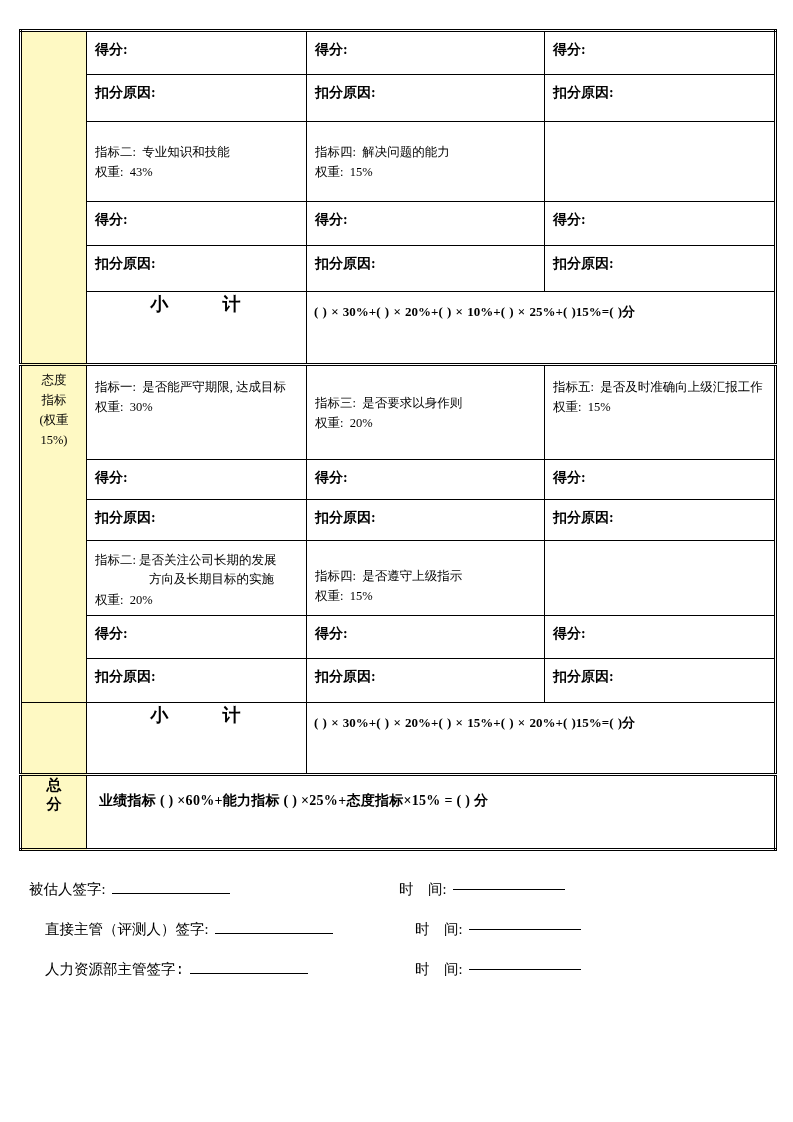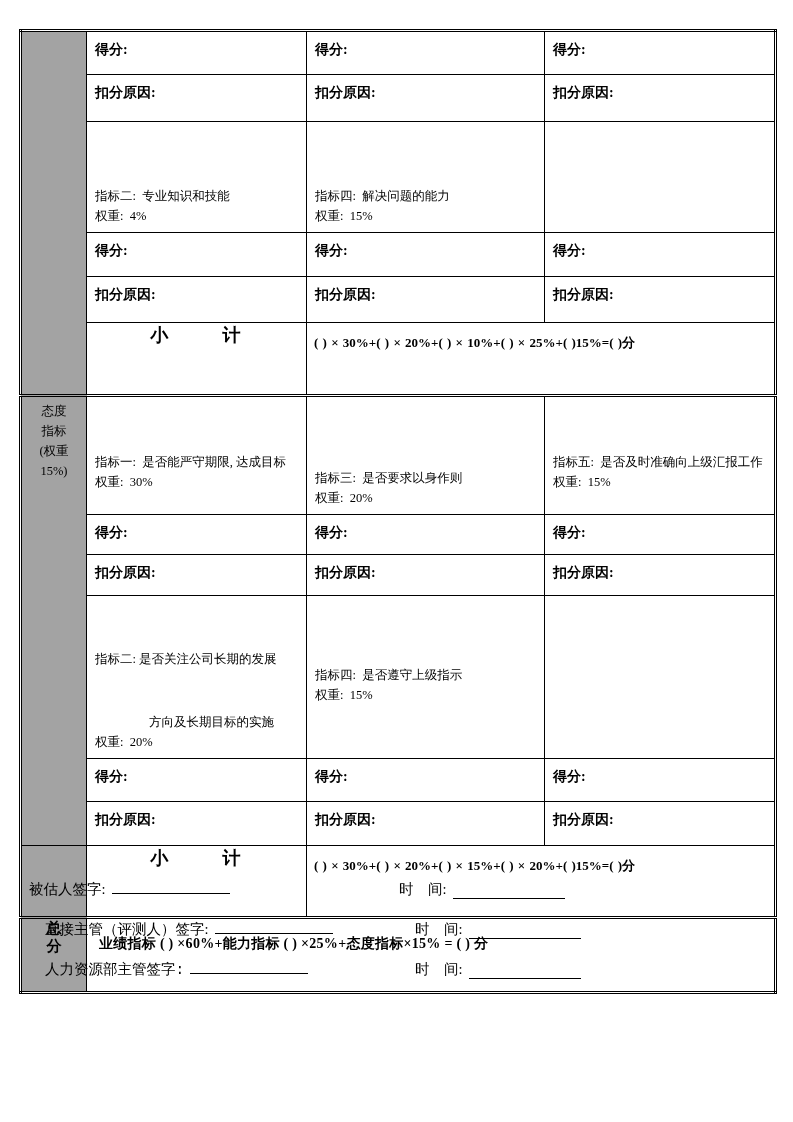--- a/index.html
+++ b/index.html
@@ -32,36 +32,35 @@
     table-layout: fixed;
     border: 3px double #000;
   }
   .eval-table td {
     border: 1px solid #000;
     padding: 0;
     vertical-align: top;
     box-sizing: border-box;
   }
   .gray {
-    background: #a3a3a3;
+    background: #fef9c3;
   }
   .cell {
     padding: 7px 8px 5px 8px;
     font-size: 12.5px;
     line-height: 1.55;
   }
   .cell-bold {
     padding: 7px 8px 5px 8px;
     font-size: 14px;
     line-height: 1.5;
     font-weight: bold;
   }
   .ind-line {
     white-space: pre-wrap;
-    margin-top: 44px;
   }
   .ind-cont {
     padding-left: 54px;
   }
   .weight-line {
     margin-top: 1px;
   }
   .section-label {
     text-align: center;
     font-size: 12.5px;
@@ -122,21 +121,21 @@
     font-size: 14.5px;
     line-height: 1.3;
   }
   .sig-left {
     display: flex;
     align-items: baseline;
     width: 370px;
   }
   .sig-right {
     display: flex;
-    align-items: flex-end;
+    align-items: center;
   }
   .sig-label {
     white-space: pre;
   }
   .rule {
     display: inline-block;
     border-bottom: 1px solid #000;
     height: 1px;
     margin-left: 6px;
     vertical-align: baseline;
@@ -187,21 +186,21 @@
         </td>
         <td>
           <div class="cell-bold">扣分原因:</div>
         </td>
       </tr>
 
       <tr>
         <td style="height:80px">
           <div class="cell" style="padding-top:21px">
             <div class="ind-line">指标二:  专业知识和技能</div>
-            <div class="ind-line weight-line">权重:  4%</div>
+            <div class="ind-line weight-line">权重:  43%</div>
           </div>
         </td>
         <td>
           <div class="cell" style="padding-top:21px">
             <div class="ind-line">指标四:  解决问题的能力</div>
             <div class="ind-line weight-line">权重:  15%</div>
           </div>
         </td>
         <td>
           <div class="cell"></div>

